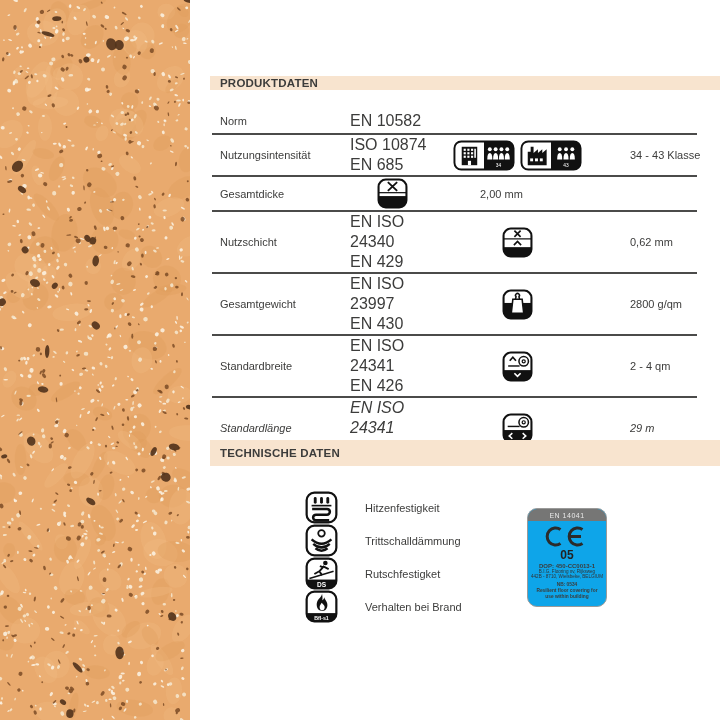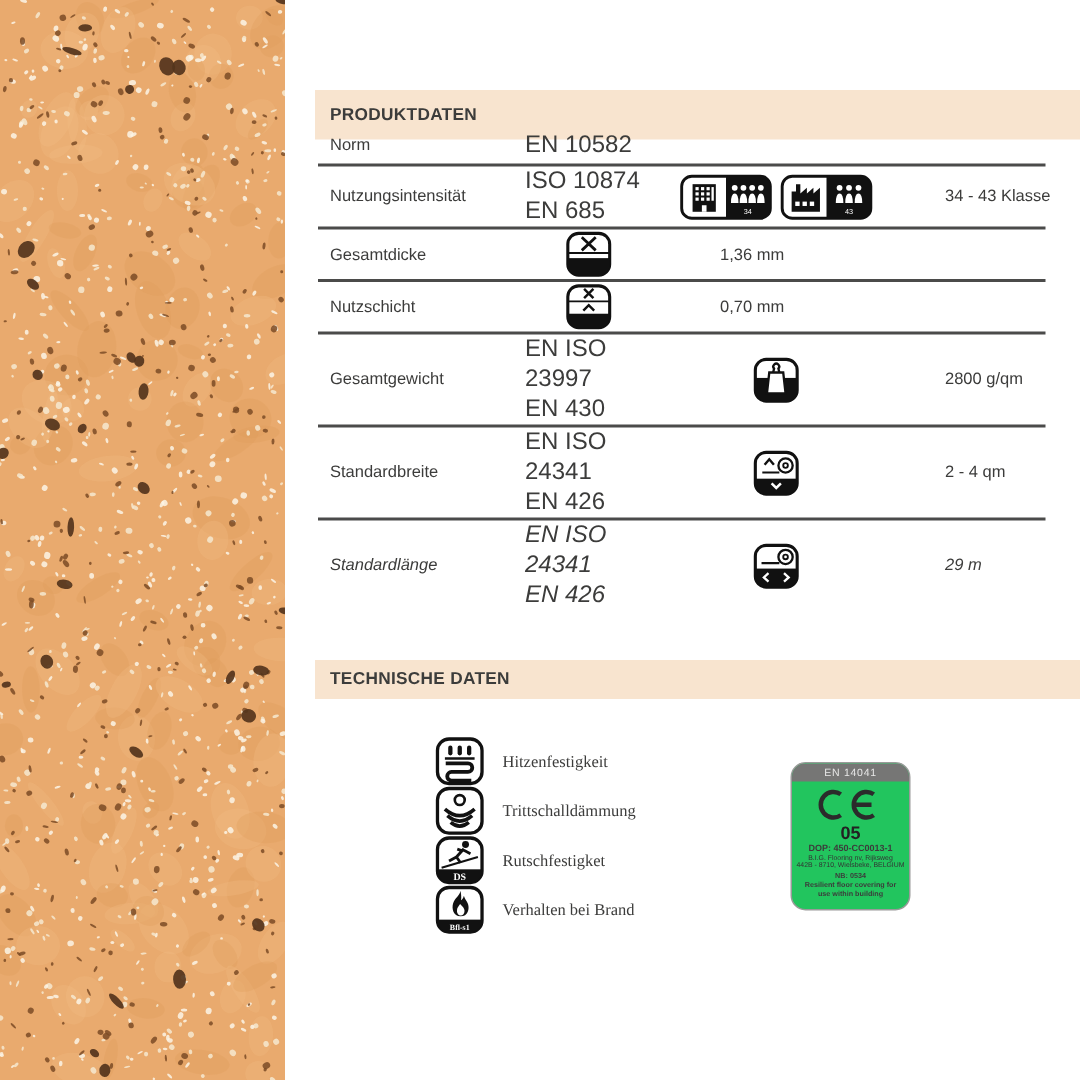--- a/index.html
+++ b/index.html
@@ -5,40 +5,40 @@
   html,body{margin:0;padding:0;background:#fff;}
   #page{position:relative;width:720px;height:720px;background:#fff;overflow:hidden;
         font-family:"Liberation Sans",sans-serif;color:#3c3c3b;}
 
   
   #texture-wrap{position:absolute;left:0;top:0;width:190px;height:720px;}
 
   
   .section-bar{position:absolute;left:210px;right:0;background:#f8e4cf;display:flex;align-items:center;
                box-sizing:border-box;padding-left:10px;font-weight:bold;font-size:11.5px;letter-spacing:.2px;}
-  #bar-produkt{top:60px;height:33px;}
+  #bar-produkt{top:76px;height:14px;}
   #bar-tech{top:440px;height:26px;}
 
   
   #ptable{position:absolute;left:212px;top:85px;width:485px;}
   .prow{display:grid;grid-template-columns:130px 100px 150px 1fr;align-items:center;
         min-height:33px;border-bottom:2px solid #4b4b4a;}
-  .prow.first{min-height:24px;}
+  .prow.first{min-height:24px;margin-top:24px;}
   .prow.last{border-bottom:none;font-style:italic;}
   .cell-label{font-size:11px;padding-left:8px;}
   .cell-norm{font-size:16px;line-height:1.25;padding-left:8px;}
   .cell-icon{display:flex;justify-content:center;align-items:center;gap:5px;}
   .cell-value{font-size:11px;padding-left:38px;white-space:nowrap;}
 
   
-  .tech-item{position:absolute;left:290px;display:flex;align-items:center;gap:12px;height:33px;font-family:Liberation Serif, serif;}
+  .tech-item{position:absolute;left:305px;display:flex;align-items:center;gap:27px;height:33px;}
   .tech-label{font-size:11px;}
 
   
-  #ce-badge{position:absolute;left:527px;top:508px;width:80px;background:#22c55e;border:1.5px solid #9a9a99;
+  #ce-badge{position:absolute;left:527px;top:508px;width:80px;background:#0ea5e9;border:1.5px solid #9a9a99;
             border-radius:10px;overflow:hidden;text-align:center;box-sizing:border-box;}
   #ce-head{background:#767675;color:#e8e8e8;font-size:7px;padding:2.5px 0 2px 0;letter-spacing:.5px;}
   #ce-year{font-size:12px;font-weight:bold;color:#222;line-height:1;margin-top:1px;}
   #ce-dop{font-size:6px;font-weight:bold;margin-top:2px;}
   .ce-tiny{font-size:4.6px;line-height:1.25;color:#333;}
   #ce-nb{font-size:4.8px;font-weight:bold;margin-top:2px;}
   #ce-desc{font-size:4.8px;font-weight:bold;line-height:1.25;margin:1px 8px 6px 8px;}
   svg{display:block;}
 </style>
 </head>
@@ -1338,38 +1338,42 @@
         <svg width="31" height="31" viewBox="0 0 30 30">
           <clipPath id="cp-th">
               <rect x="1.5" y="1.5" width="27" height="27" rx="7"></rect>
             </clipPath>
           <rect x="1.5" y="1.5" width="27" height="27" rx="7" fill="#fff" stroke="#111" stroke-width="2"></rect>
           <rect x="1.5" y="17.5" width="27" height="11" clip-path="url(#cp-th)" fill="#111"></rect>
           <line x1="1.5" y1="14.2" x2="28.5" y2="14.2" stroke="#111" stroke-width="1.2"></line>
           <path d="M10.5,4 L19.5,12.5 M19.5,4 L10.5,12.5" stroke="#111" stroke-width="1.8" fill="none"></path>
         </svg>
       </div>
-      <div class="cell-value">1,36 mm</div>
+      <div class="cell-value">2,00 mm</div>
     </div>
 
     <div class="prow">
       <div class="cell-label">Nutzschicht</div>
+      <div class="cell-norm">
+        <div>EN ISO 24340</div>
+        <div>EN 429</div>
+      </div>
       <div class="cell-icon">
         <svg width="31" height="31" viewBox="0 0 30 30">
           <clipPath id="cp-we">
               <rect x="1.5" y="1.5" width="27" height="27" rx="7"></rect>
             </clipPath>
           <rect x="1.5" y="1.5" width="27" height="27" rx="7" fill="#fff" stroke="#111" stroke-width="2"></rect>
           <rect x="1.5" y="19.5" width="27" height="9" clip-path="url(#cp-we)" fill="#111"></rect>
           <line x1="1.5" y1="11.5" x2="28.5" y2="11.5" stroke="#111" stroke-width="1.2"></line>
           <path d="M12,3.5 L18,9.5 M18,3.5 L12,9.5" stroke="#111" stroke-width="1.6" fill="none"></path>
           <path d="M11.5,17.5 L15,14 L18.5,17.5" stroke="#111" stroke-width="1.6" fill="none"></path>
         </svg>
       </div>
-      <div class="cell-value">0,70 mm</div>
+      <div class="cell-value">0,62 mm</div>
     </div>
 
 
     <div class="prow">
       <div class="cell-label">Gesamtgewicht</div>
       <div class="cell-norm">
         <div>EN ISO 23997</div>
         <div>EN 430</div>
       </div>
       <div class="cell-icon">

